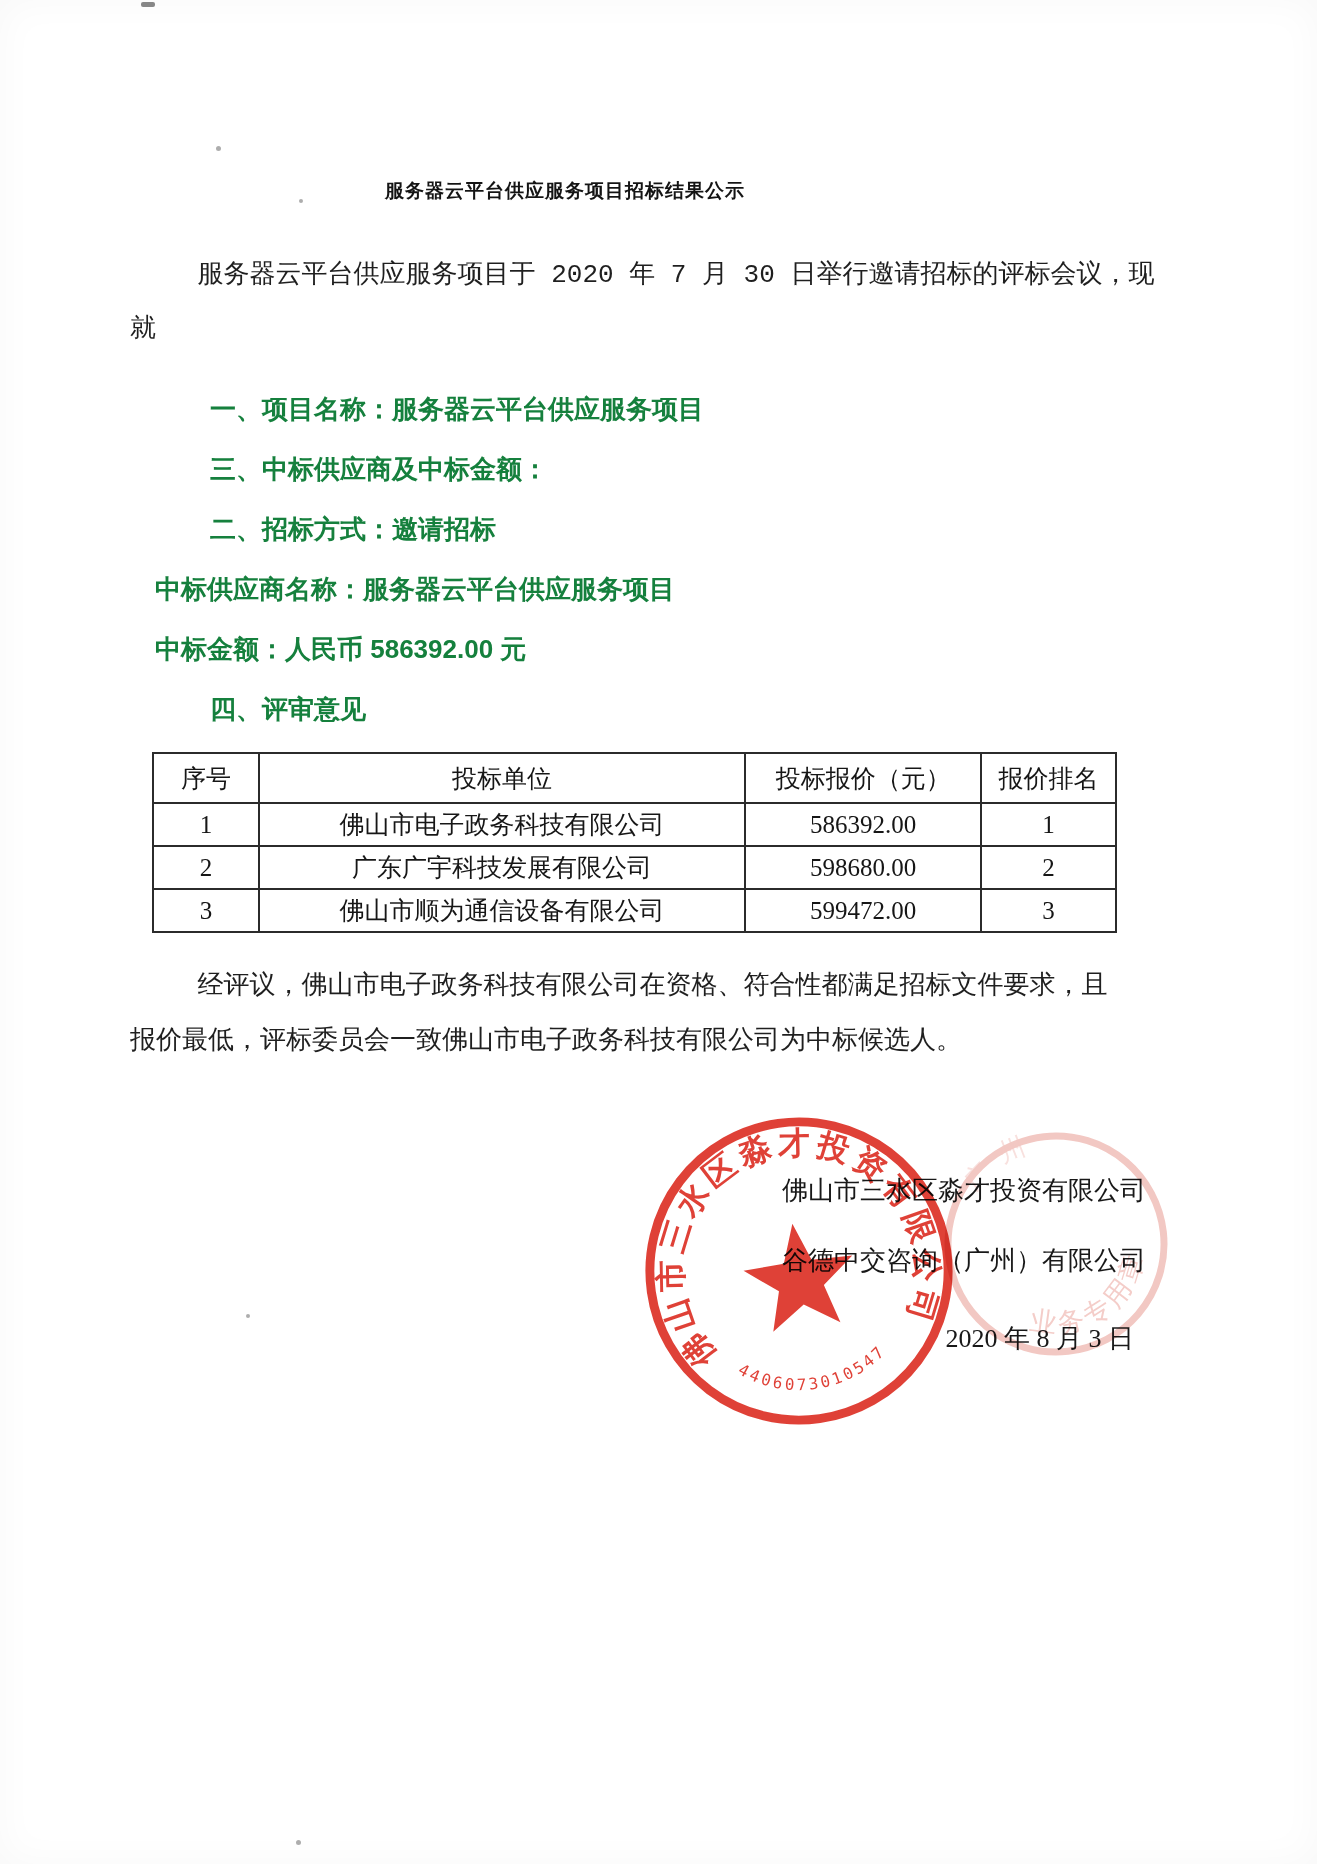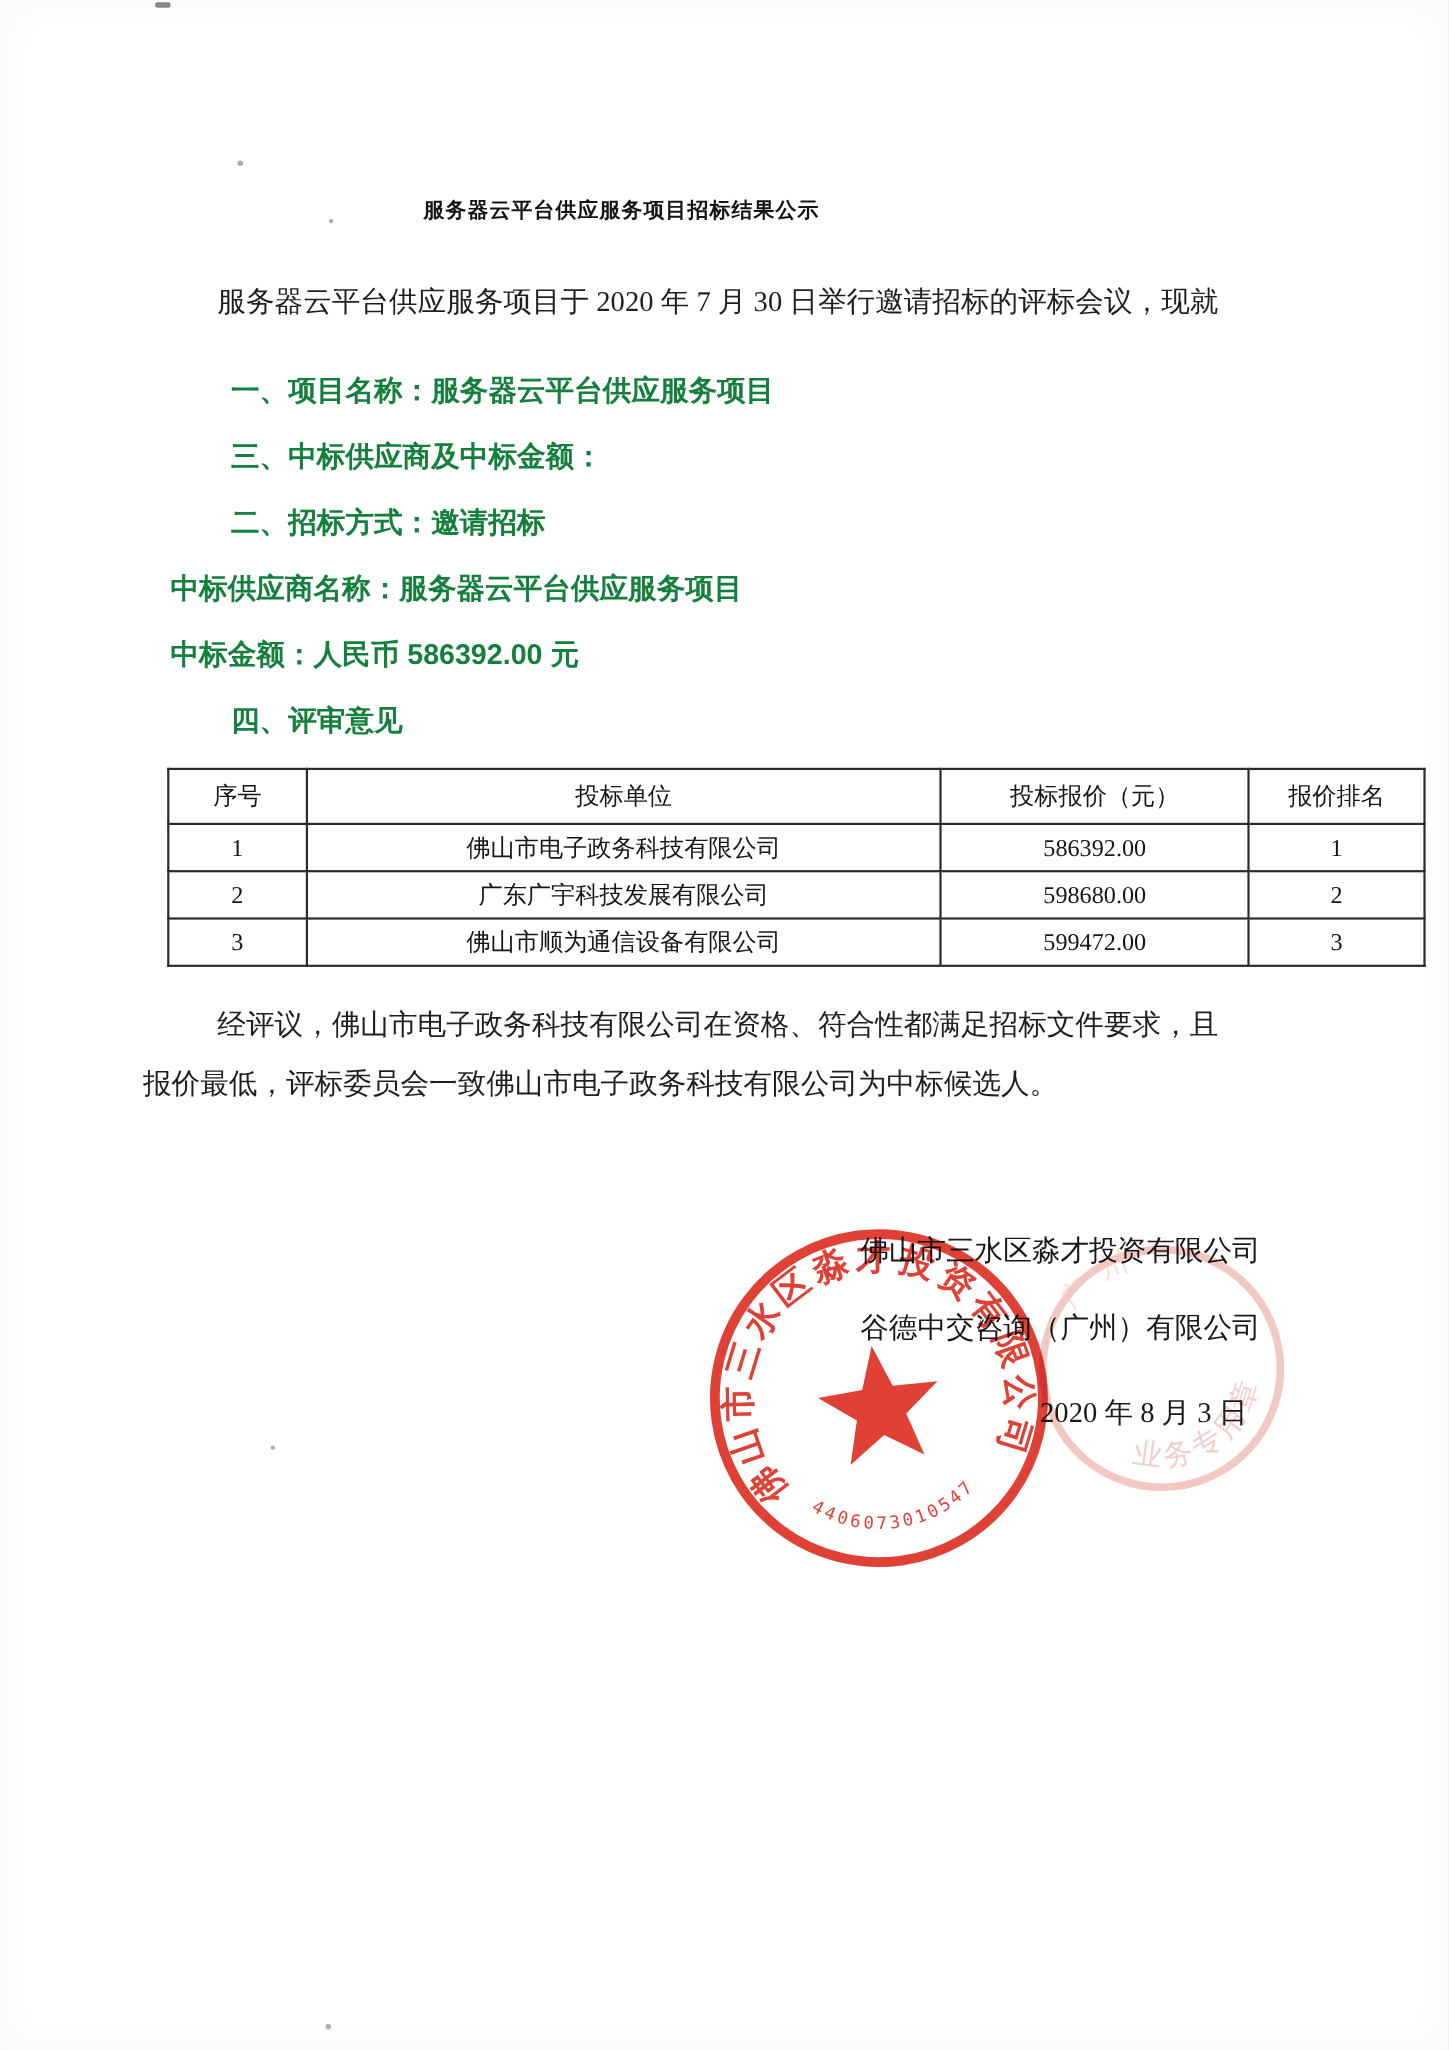--- a/index.html
+++ b/index.html
@@ -23,40 +23,40 @@
     font-family: "Liberation Sans", "DejaVu Sans", sans-serif;
     font-size: 19px;
     font-weight: bold;
     letter-spacing: 1px;
     color: #141414;
   }
 
   .para { margin: 0; font-size: 26px; line-height: 54px; }
   .intro { margin-top: 44px; }
   .line { display: block; }
-  .indent { text-indent: 2.6em; }
+  .indent { text-indent: 2.6em; font-family: Liberation Mono, monospace; }
   .blue-tint { color: var(--blue_tint, #5b82a8); }
 
   .items { margin-top: 36px; padding-left: 80px; }
   .item-line {
     margin: 0 0 26px 0;
     font-size: 26px;
     line-height: 34px;
     font-weight: bold;
     font-family: "Liberation Sans", "DejaVu Sans", sans-serif;
     color: #15803d;
   }
   .item-line.plain { padding-left: 0; margin-left: -55px; }
 
   table.bid-table {
-    width: 1144px;
+    width: 965px;
     margin: 20px 0 0 22px;
     border-collapse: collapse;
     table-layout: fixed;
-    font-size: 22px;
+    font-size: 25px;
     color: #161616;
   }
   table.bid-table th, table.bid-table td {
     border: 2px solid #2b2b2b;
     text-align: center;
     padding: 0;
   }
   table.bid-table th { height: 48px; font-weight: normal; }
   table.bid-table td { height: 41px; font-weight: normal; }
 

